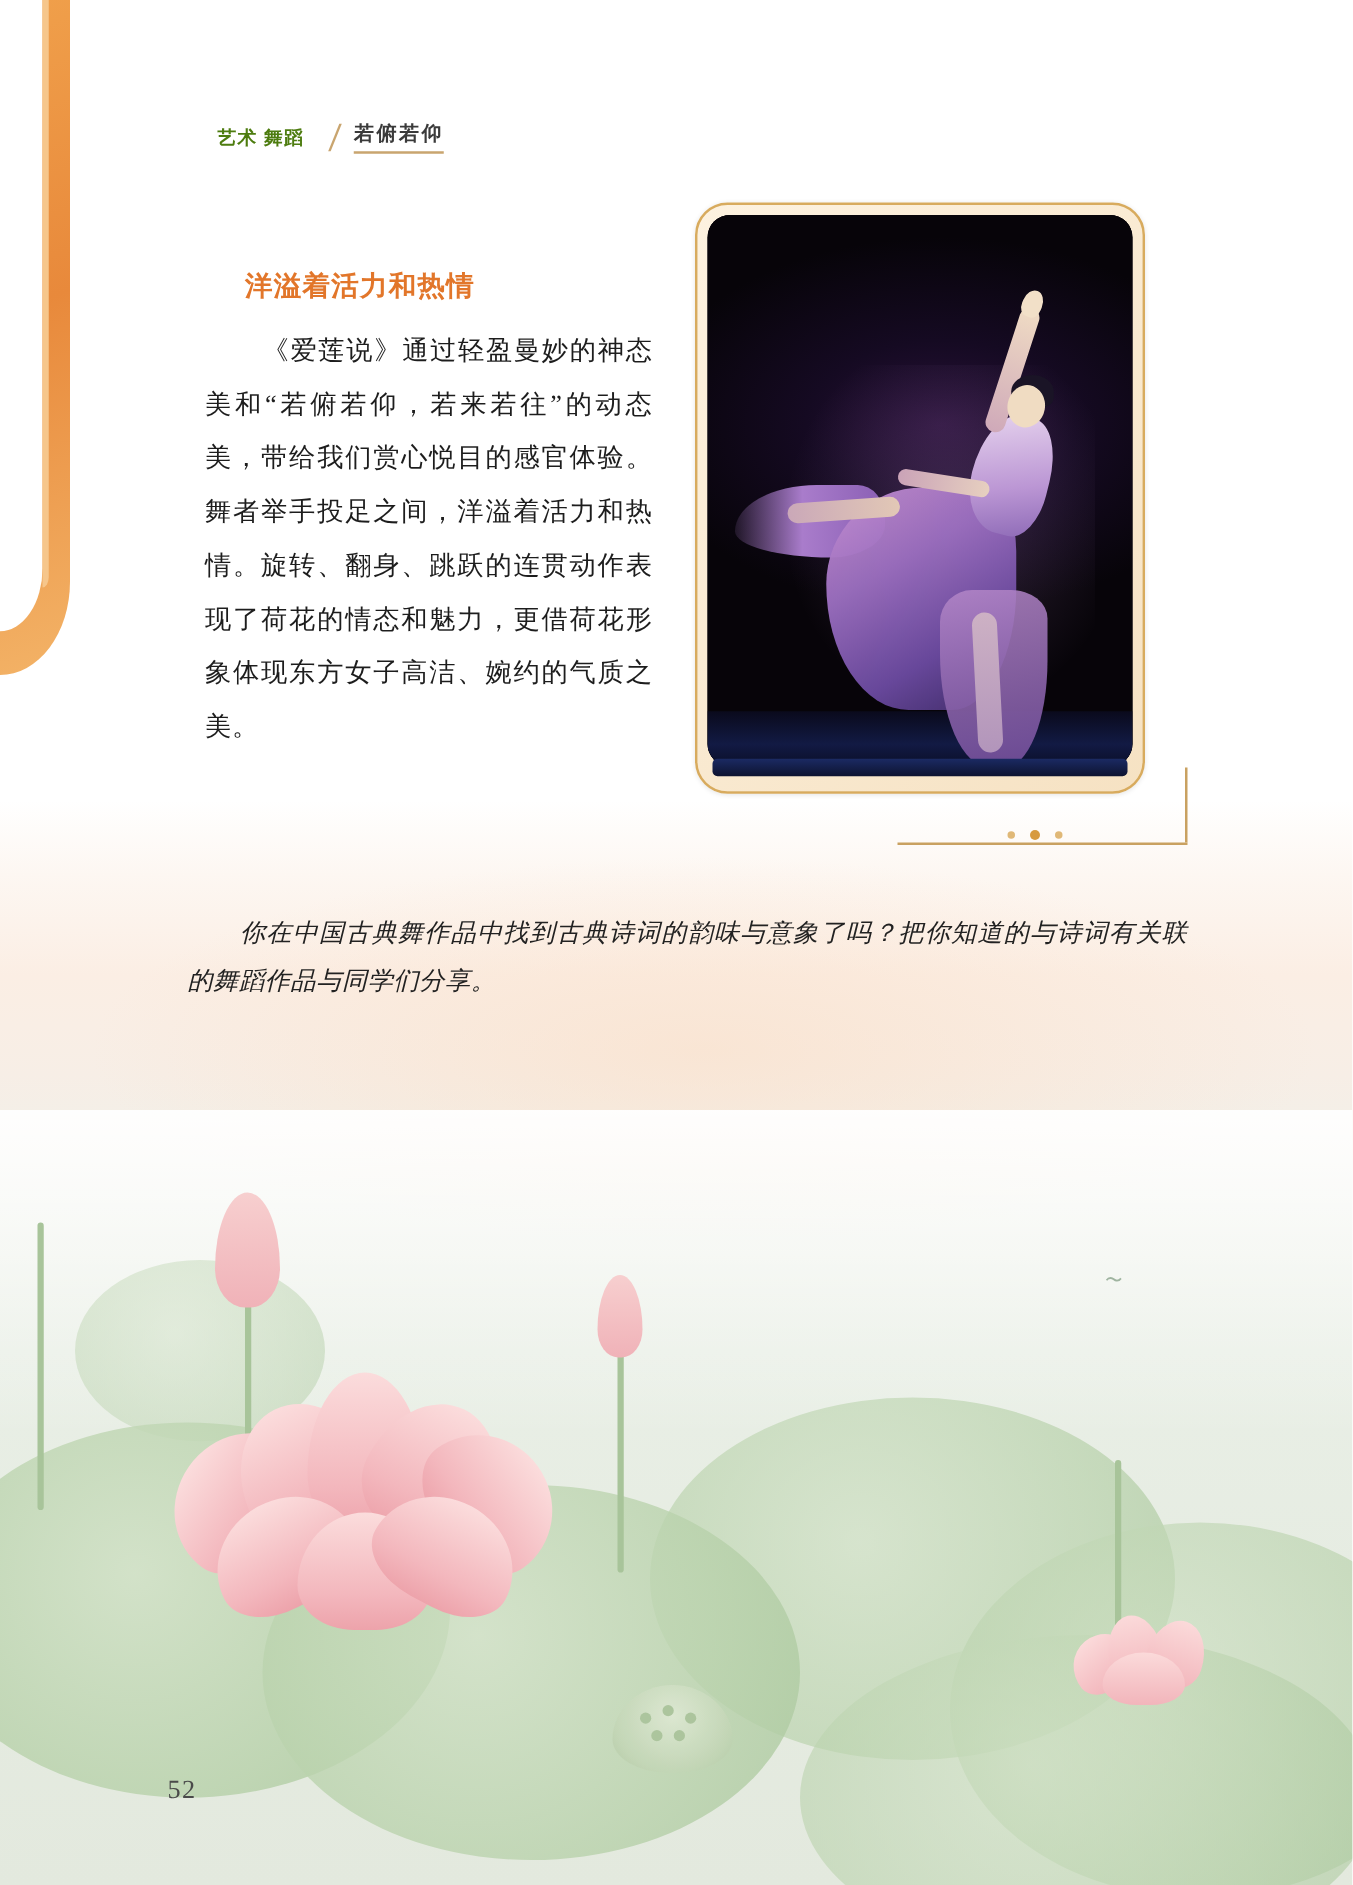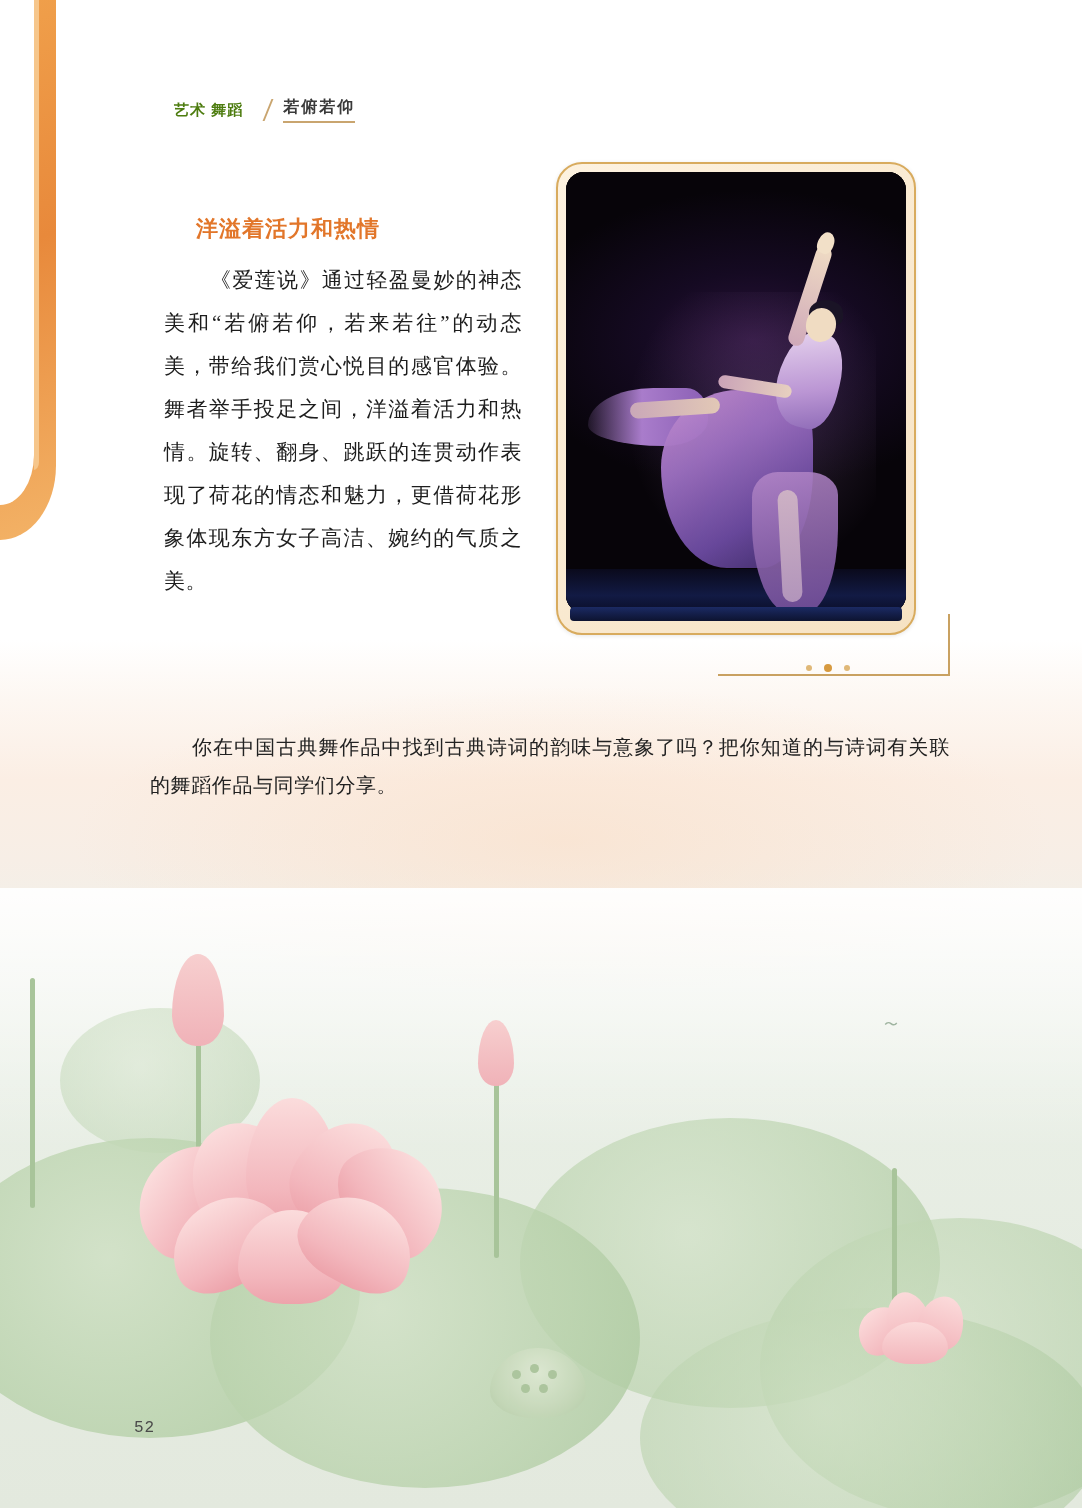--- a/index.html
+++ b/index.html
@@ -313,20 +313,21 @@
     font-family: "Liberation Sans", sans-serif;
     color: #222;
     font-size: 20px;
     line-height: 38px;
     letter-spacing: 0.6px;
   }
   .activity p {
     margin: 0;
     text-indent: 42px;
     text-align: justify;
+    font-style: italic;
   }
 
   
   .lotus-area {
     position: absolute;
     left: 0; right: 0; bottom: 0;
     height: 620px;
     overflow: hidden;
   }
   .mist {
@@ -426,22 +427,22 @@
     color: #9fb4a0;
     font-size: 14px;
     font-family: "DejaVu Sans", sans-serif;
   }
 
   
   .folio {
     position: absolute;
     left: 134px;
     top: 1419px;
-    font-family: Liberation Mono, monospace;
-    font-size: 16px;
+    font-family: Liberation Serif, serif;
+    font-size: 21px;
     color: #4a4a4a;
     letter-spacing: 1px;
   }
 </style>
 </head>
 <body>
 
 <div class="page-bg"></div>
 <div class="page-bg-soft"></div>
 

